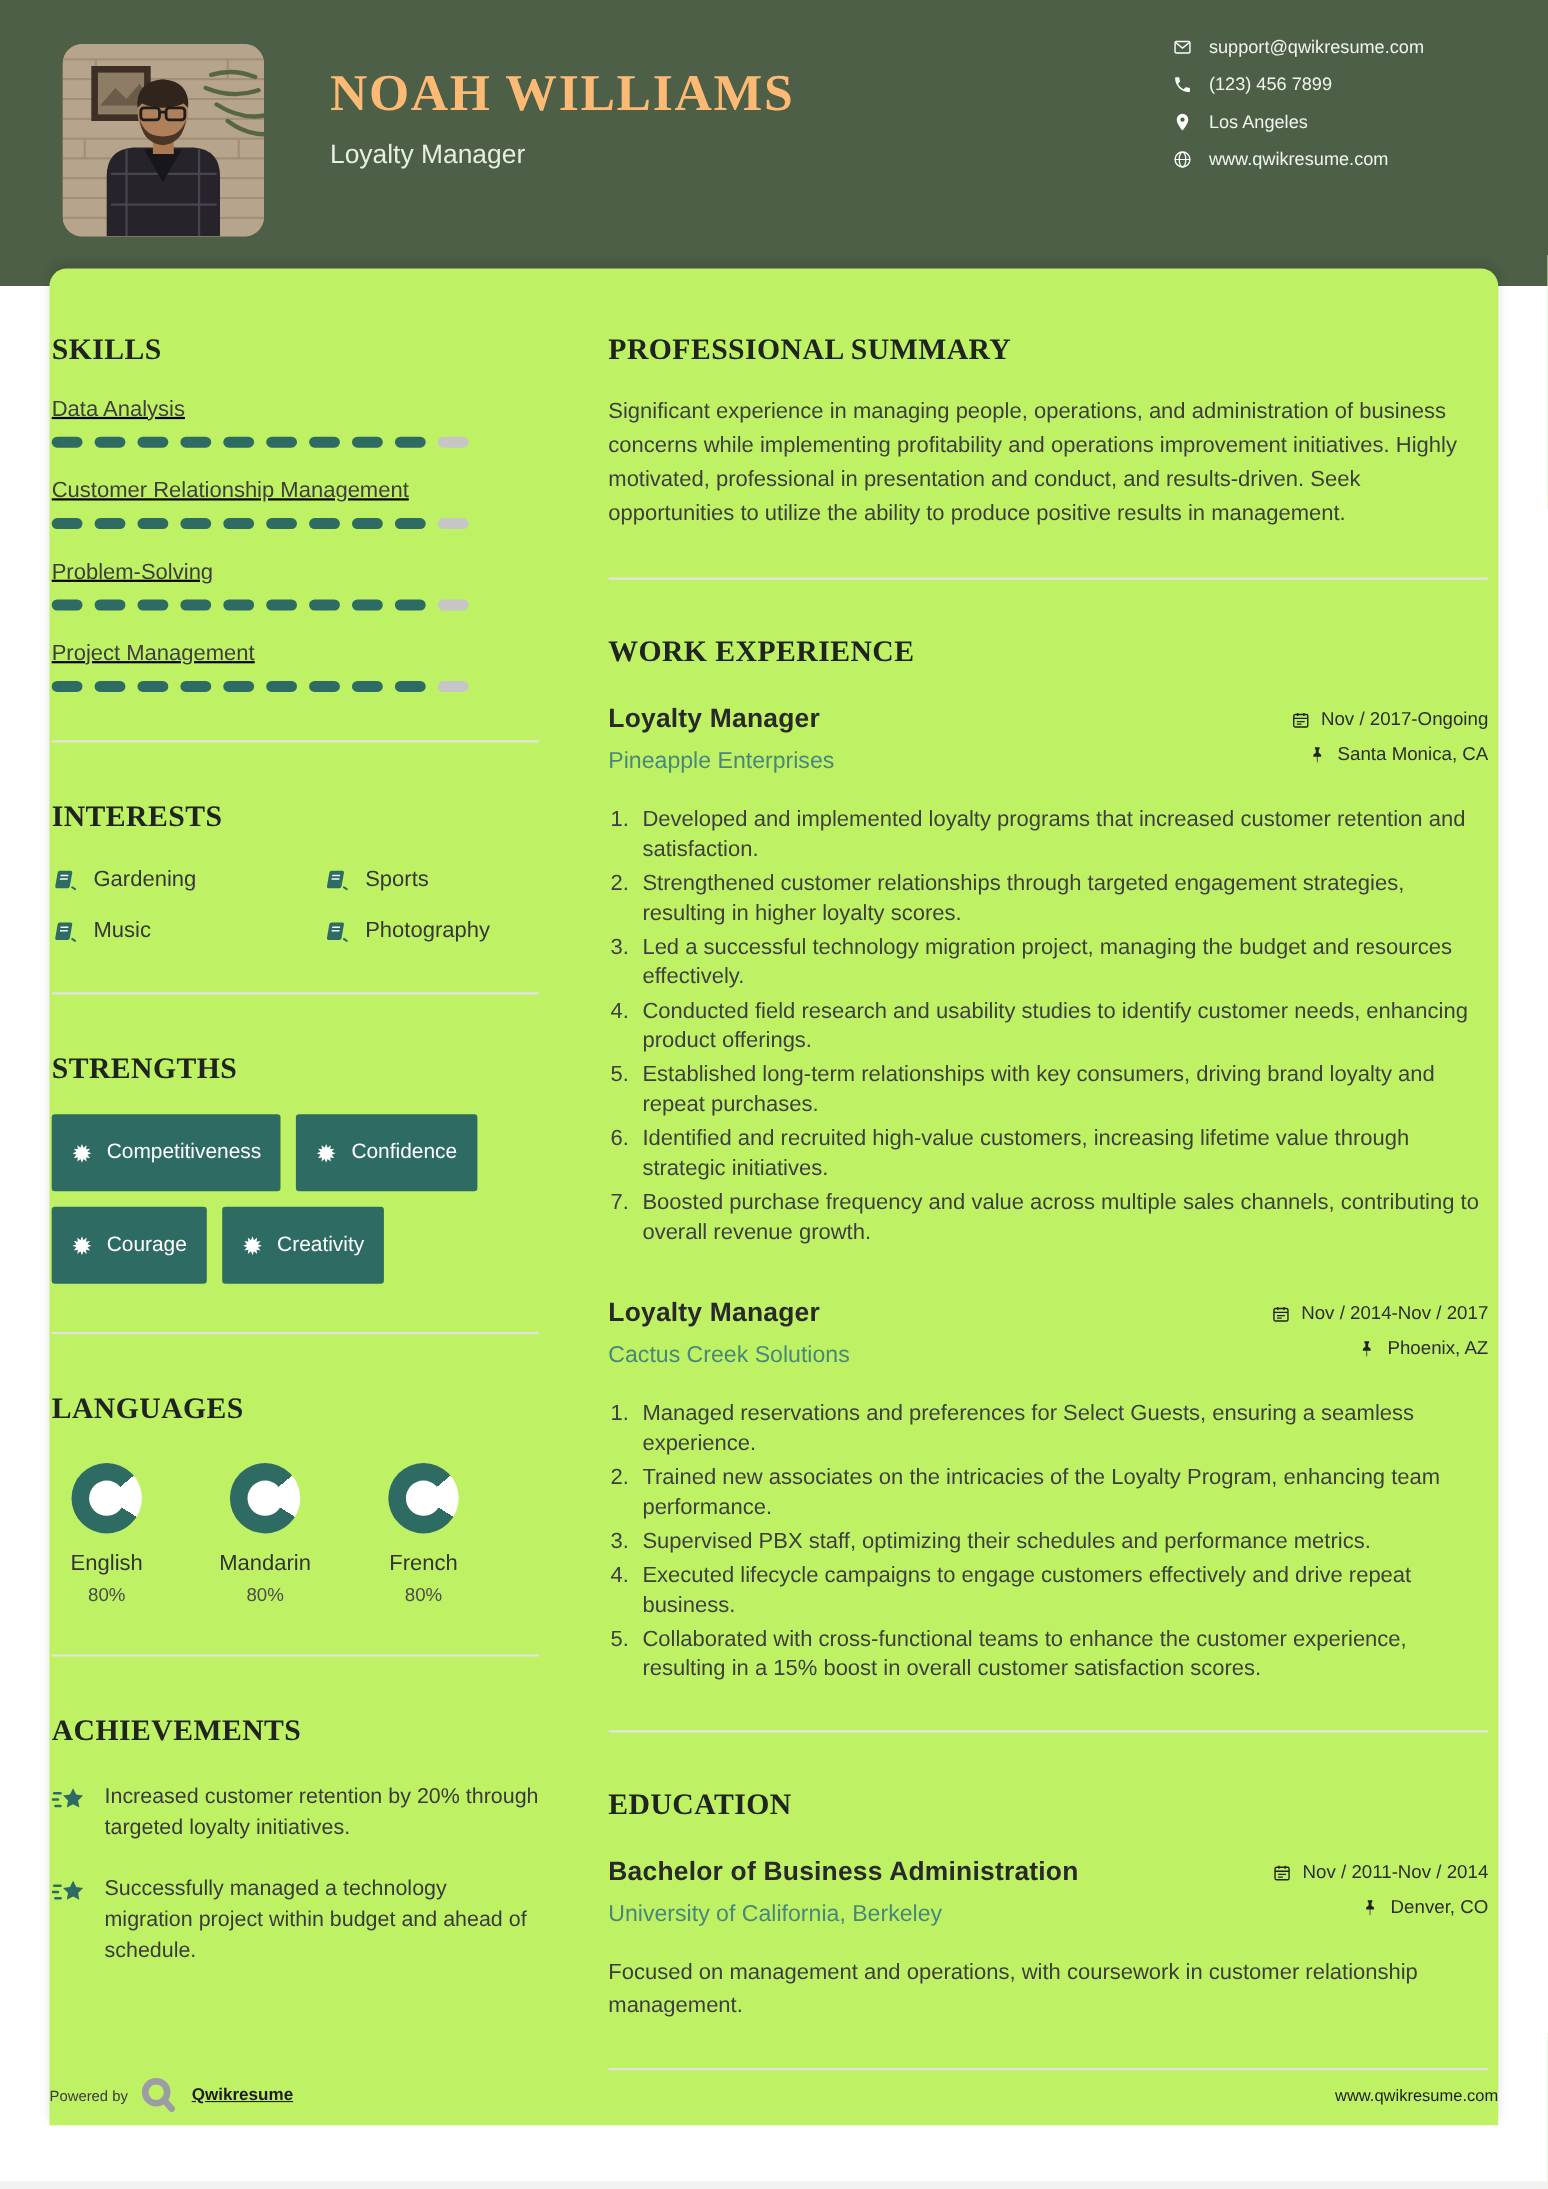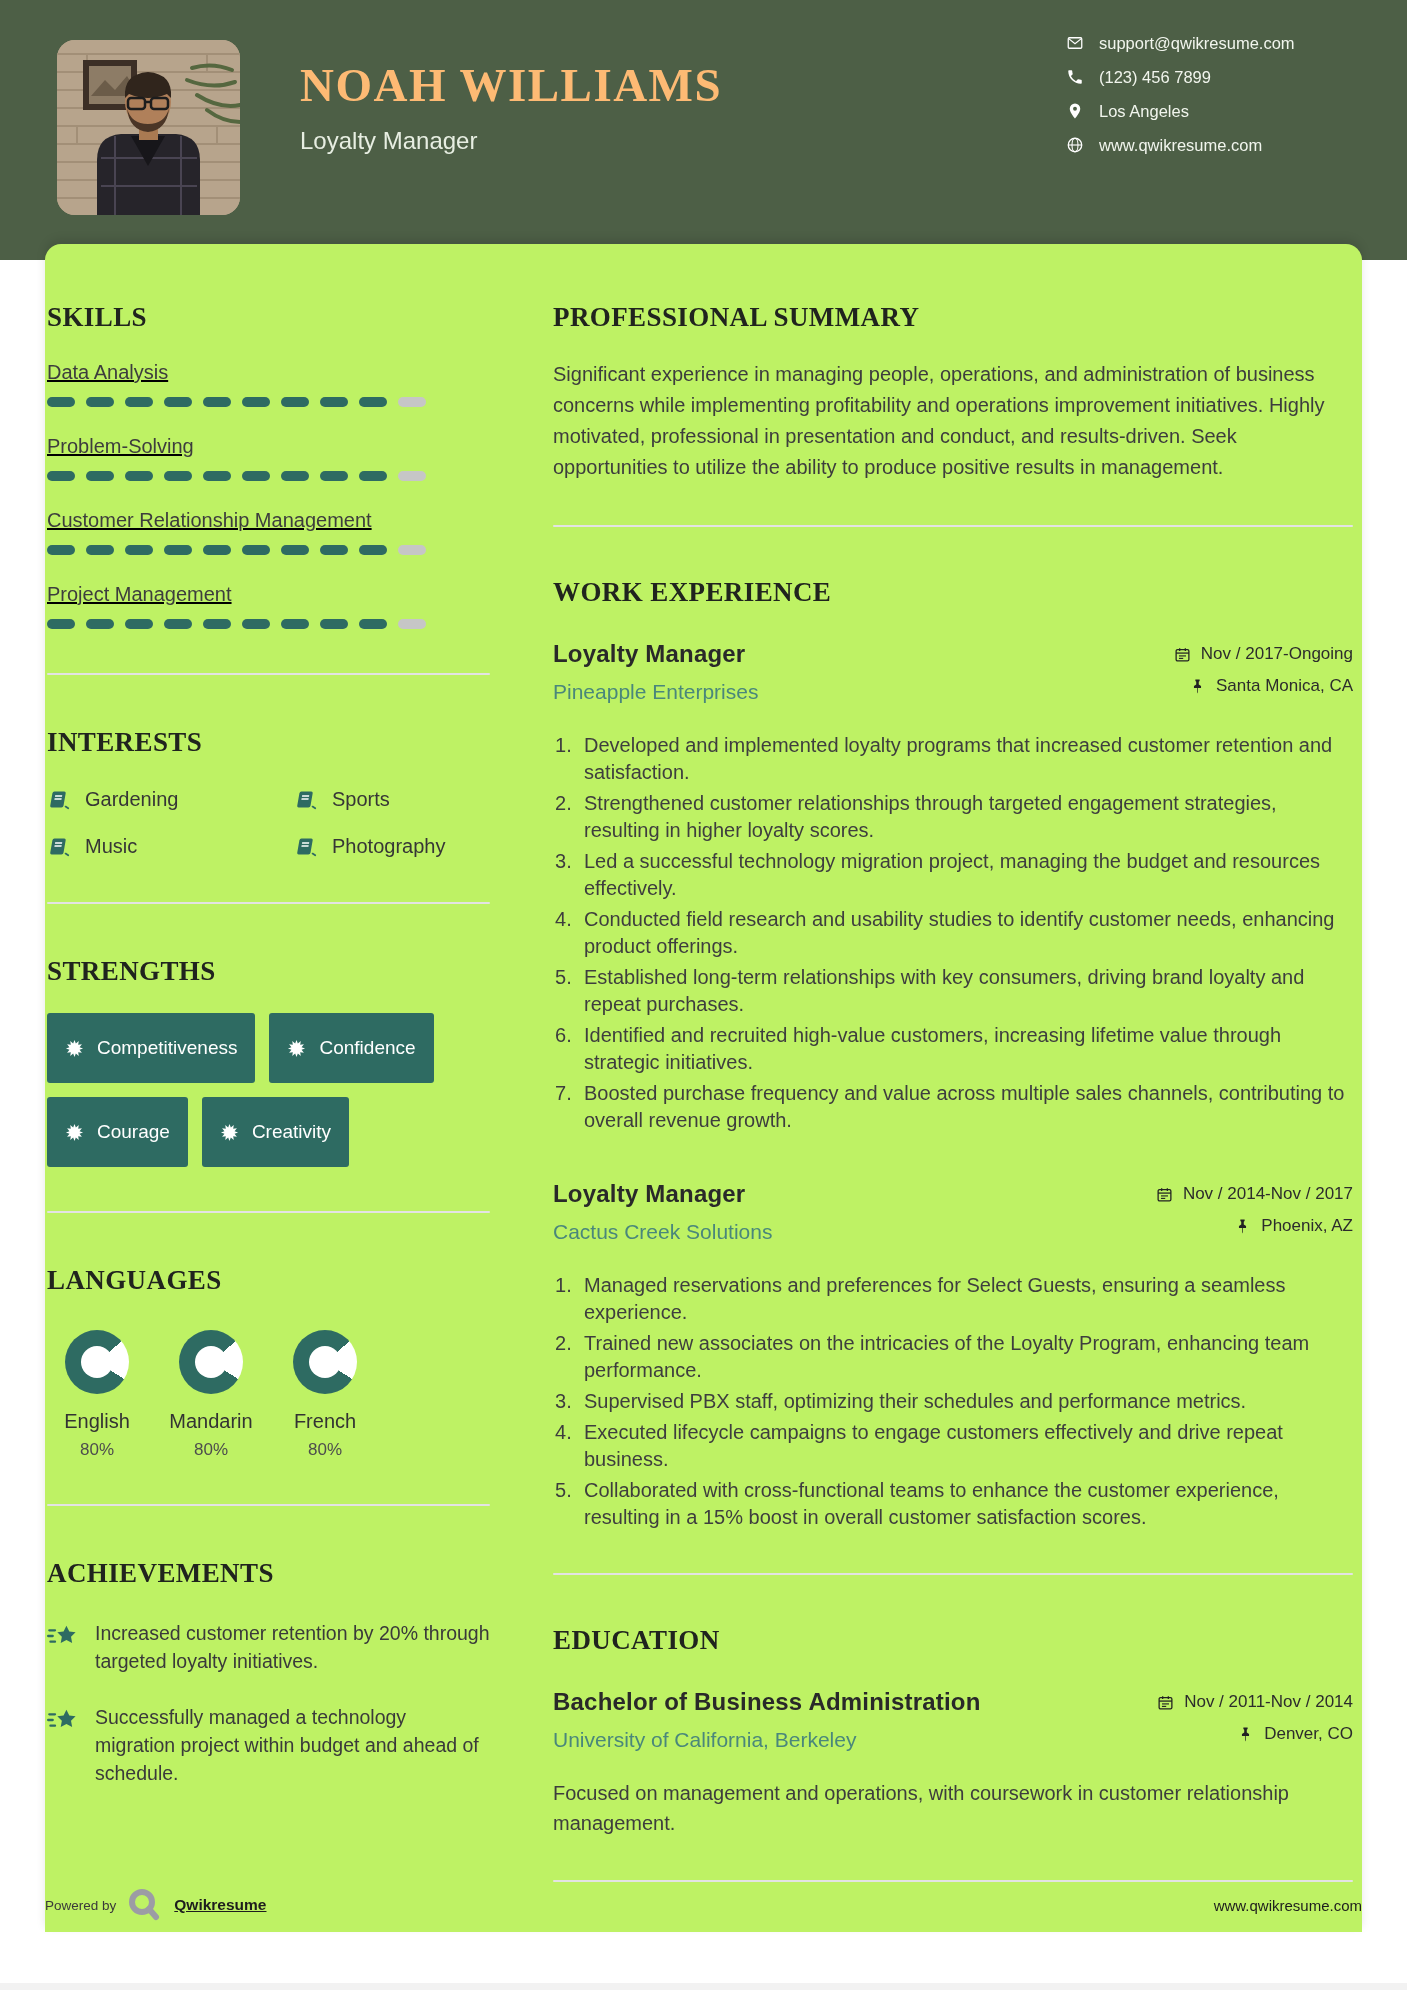--- a/index.html
+++ b/index.html
@@ -61,21 +61,21 @@
 
   
   .badges { margin-top:26px; display:flex; flex-wrap:wrap; gap:14px; max-width:445px; }
   .badge {
     background:#2e6b62; color:#ffffff; font-size:19px;
     padding:24px 18px; border-radius:3px; display:flex; align-items:center; gap:13px;
   }
   .badge svg { width:19px; height:19px; flex:none; }
 
   
-  .langs { margin-top:34px; display:flex; gap:14px; }
+  .langs { margin-top:34px; display:flex; gap:44px; }
   .lang { width:100px; text-align:center; }
   .donut { width:64px; height:64px; border-radius:50%; position:relative; margin:0 auto 16px; }
   .donut::after { content:""; position:absolute; inset:16px; background:#fff; border-radius:50%; }
   .lang-name { font-size:20px; color:#333333; }
   .lang-pct  { font-size:17px; color:#4d4d4d; margin-top:7px; }
 
   
   .ach-list { margin-top:30px; }
   .ach { display:flex; gap:16px; margin-bottom:28px; }
   .ach svg { width:32px; height:28px; flex:none; margin-top:3px; }
@@ -218,36 +218,36 @@
               <span class="seg"></span>
               <span class="seg"></span>
               <span class="seg"></span>
               <span class="seg"></span>
               <span class="seg"></span>
               <span class="seg"></span>
               <span class="seg empty"></span>
             </div>
         </div>
         <div class="skill">
+          <div class="skill-label">Customer Relationship Management</div>
+          <div class="dashbar">
+              <span class="seg"></span>
+              <span class="seg"></span>
+              <span class="seg"></span>
+              <span class="seg"></span>
+              <span class="seg"></span>
+              <span class="seg"></span>
+              <span class="seg"></span>
+              <span class="seg"></span>
+              <span class="seg"></span>
+              <span class="seg empty"></span>
+            </div>
+        </div>
+        <div class="skill">
           <div class="skill-label">Problem-Solving</div>
-          <div class="dashbar">
-              <span class="seg"></span>
-              <span class="seg"></span>
-              <span class="seg"></span>
-              <span class="seg"></span>
-              <span class="seg"></span>
-              <span class="seg"></span>
-              <span class="seg"></span>
-              <span class="seg"></span>
-              <span class="seg"></span>
-              <span class="seg empty"></span>
-            </div>
-        </div>
-        <div class="skill">
-          <div class="skill-label">Customer Relationship Management</div>
           <div class="dashbar">
               <span class="seg"></span>
               <span class="seg"></span>
               <span class="seg"></span>
               <span class="seg"></span>
               <span class="seg"></span>
               <span class="seg"></span>
               <span class="seg"></span>
               <span class="seg"></span>
               <span class="seg"></span>

